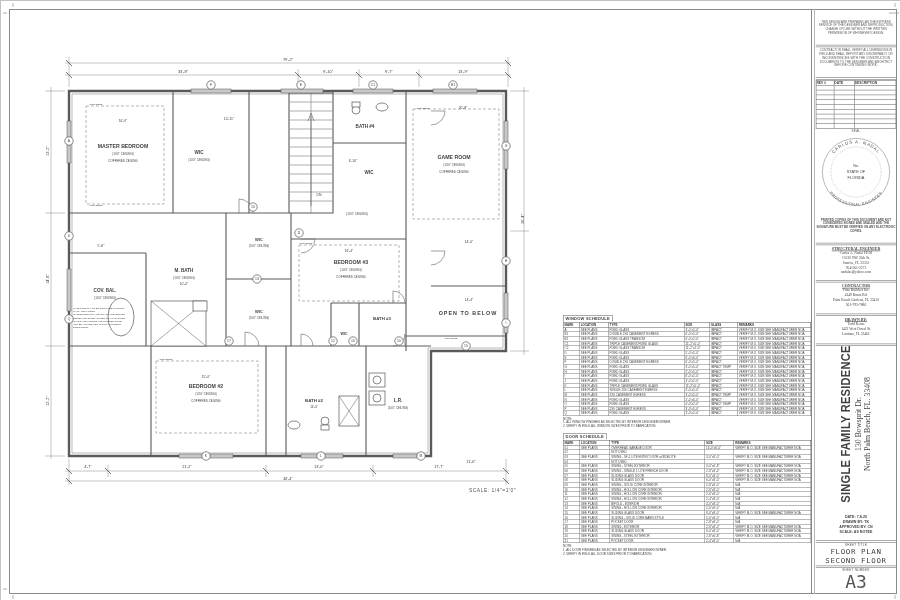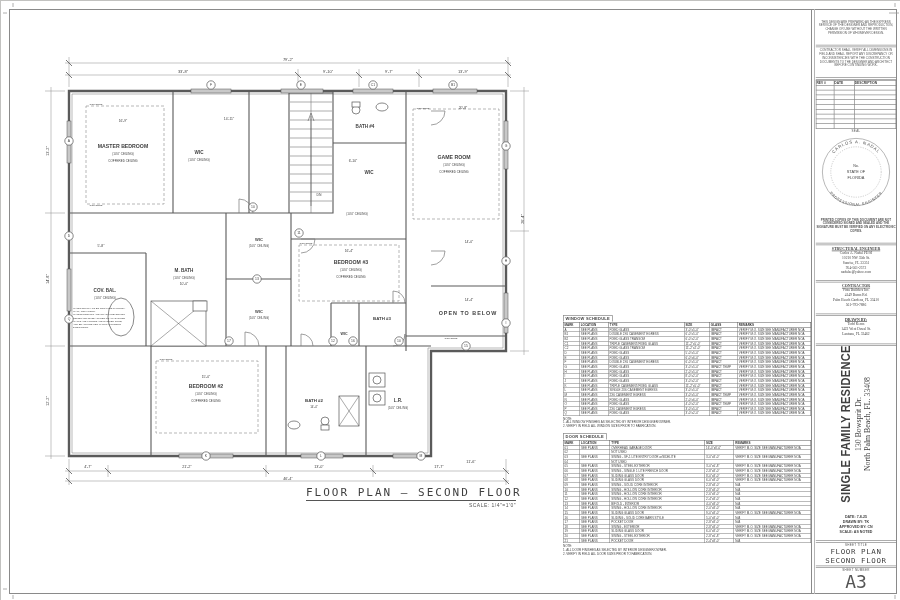--- a/index.html
+++ b/index.html
@@ -601,21 +601,20 @@
         </table>
       <div class="sched-notes" id="ds-notes">
           <div>NOTE:</div>
           <div>1. ALL DOOR FINISHES AS SELECTED BY INTERIOR DESIGNER/OWNER.</div>
           <div>2. VERIFY IN FIELD ALL DOOR SIZES PRIOR TO FABRICATION.</div>
         </div>
     </div>
   </div>
 
   <div class="plan-title">
-    <div class="t">FLOOR PLAN – SECOND FLOOR</div>
     <div class="s">SCALE: 1/4"=1'0"</div>
   </div>
 
   <div class="titleblock">
     <div class="tb-inner">
       <div class="blk tiny-just" style="top:16px;">THIS DESIGN ARE PREPARED AS THE EXPRESS SERVICE OF THE DESIGNER AND REPRODUCTION, CHANGE OR USE WITHOUT THE WRITTEN PERMISSION OF WHOMEVER DESIGN.</div>
       <div class="rule dbl" style="top:58px;"></div>
       <div class="blk tiny-just" style="top:64px;">CONTRACTOR SHALL VERIFY ALL DIMENSIONS IN FIELD AND SHALL REPORT ANY DISCREPANCY OR INCONSISTENCIES WITH THE CONSTRUCTION DOCUMENTS TO THE DESIGNER AND ARCHITECT BEFORE CONTINUING WORK.</div>
       <div class="rule dbl" style="top:112px;"></div>
 

